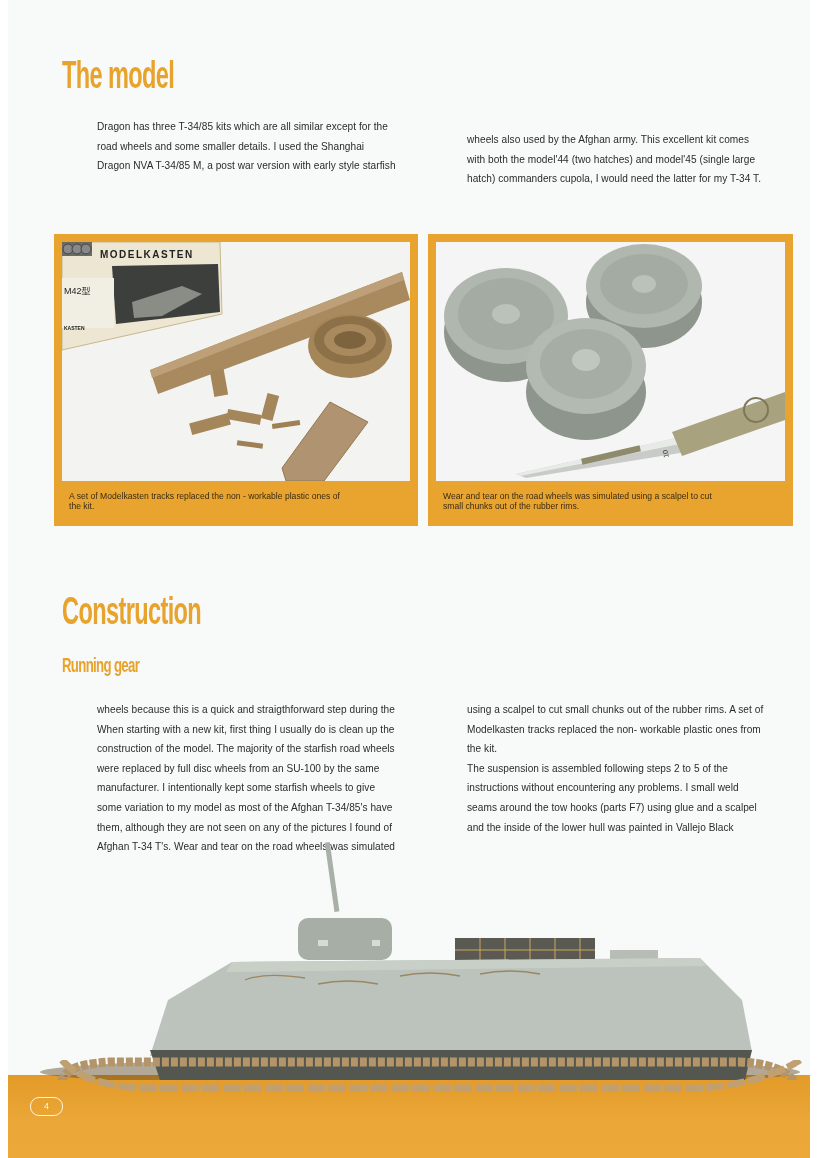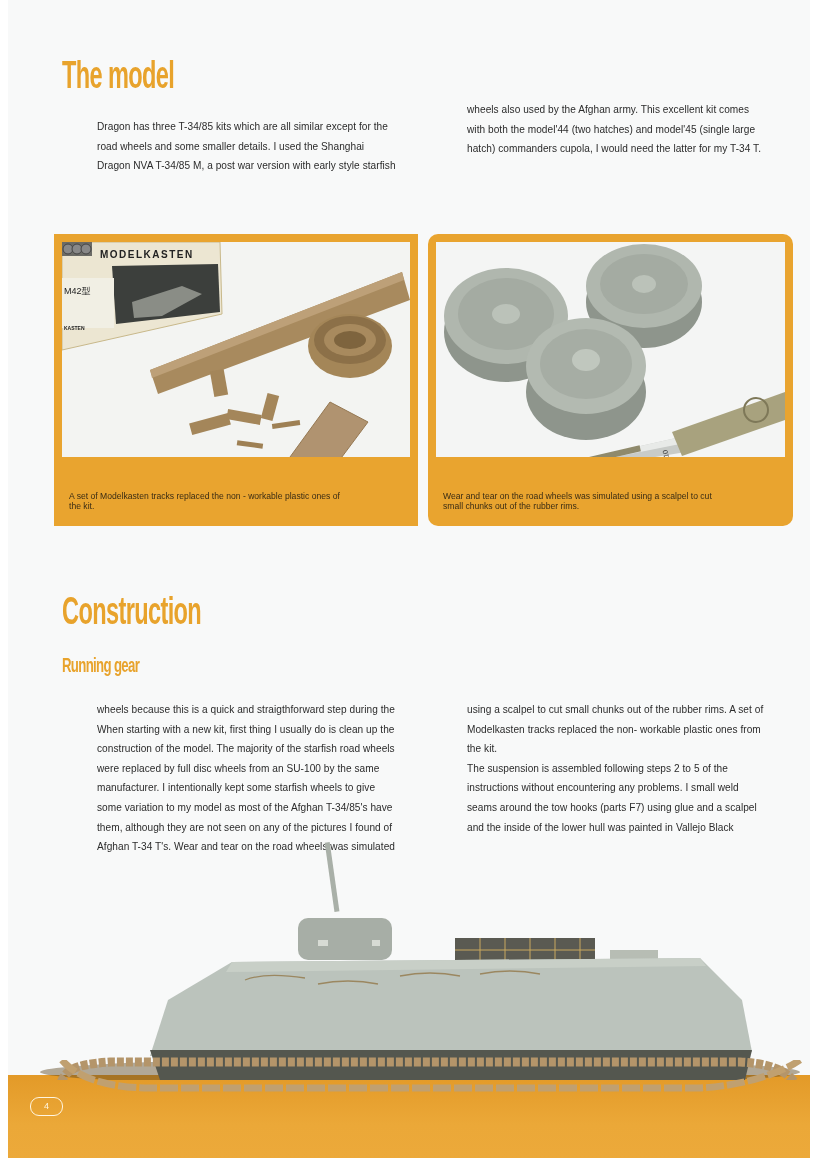--- a/index.html
+++ b/index.html
@@ -30,31 +30,31 @@
   .body-text {
     position: absolute;
     font-size: 10.1px;
     line-height: 19.6px;
     color: #2b2b2b;
     margin: 0;
     letter-spacing: 0.05px;
   }
   .body-text span.line { display: block; white-space: nowrap; padding-left: 35px; }
   .t1 { left: 62px; top: 117px; width: 355px; }
-  .t2 { left: 432px; top: 100px; width: 360px; }
+  .t2 { left: 432px; top: 130px; width: 360px; }
   .t3 { left: 62px; top: 700px; width: 355px; }
   .t4 { left: 432px; top: 700px; width: 360px; }
 
   .frame {
     position: absolute; background: #e9a42f;
   }
   .f-left { left: 54px; top: 234px; width: 364px; height: 292px; }
-  .f-right { left: 428px; top: 234px; width: 365px; height: 292px; border-radius: 10px; }
+  .f-right { left: 428px; top: 234px; width: 365px; height: 292px; }
   .photo {
-    position: absolute; left: 8px; top: 8px; right: 8px; height: 215px;
+    position: absolute; left: 8px; top: 8px; right: 8px; height: 239px;
     background: #f4f5f4; overflow: hidden;
   }
   .caption {
     position: absolute; left: 15px; top: 257px; right: 14px;
     font-size: 8.6px; line-height: 10px; color: #3a2c14;
   }
 
   .footer-band {
     position: absolute; left: 8px; top: 1075px; width: 802px; height: 83px;
     background: linear-gradient(180deg, #e39a28 0%, #eba838 60%, #eca93a 100%);

